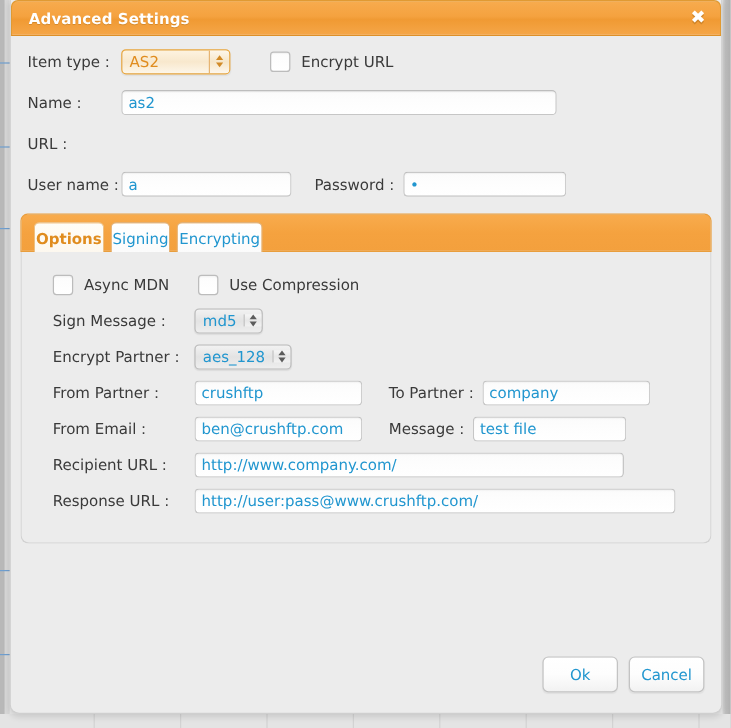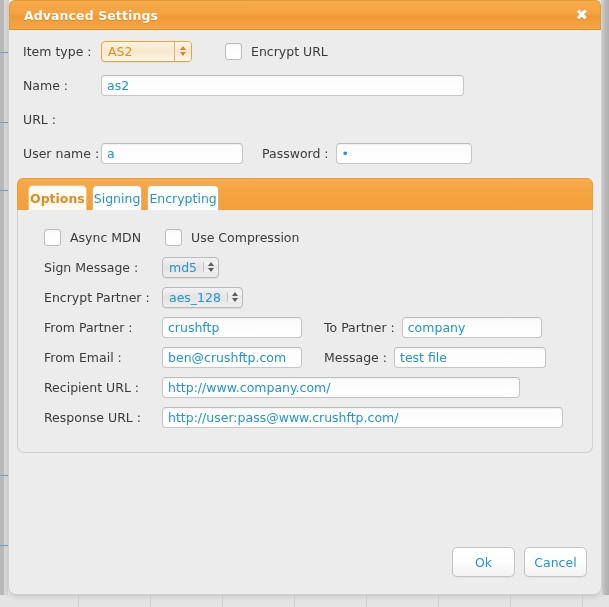--- a/index.html
+++ b/index.html
@@ -415,21 +415,21 @@
       <span class="panel-lbl" style="width:118px">From Partner :</span>
       <div class="tinput" style="width:140px">crushftp</div>
       <span class="panel-lbl" style="margin-left:22px">To Partner :</span>
       <div class="tinput" style="width:140px;margin-left:7px">company</div>
     </div>
 
     <div class="panel-row">
       <span class="panel-lbl" style="width:118px">From Email :</span>
       <div class="tinput" style="width:140px">ben@crushftp.com</div>
       <span class="panel-lbl" style="margin-left:22px">Message :</span>
-      <div class="tinput" style="width:152px;margin-left:7px">test file</div>
+      <div class="tinput" style="width:128px;margin-left:7px">test file</div>
     </div>
 
     <div class="panel-row">
       <span class="panel-lbl" style="width:118px">Recipient URL :</span>
       <div class="tinput" style="width:358px">http://www.company.com/</div>
     </div>
 
     <div class="panel-row">
       <span class="panel-lbl" style="width:118px">Response URL :</span>
       <div class="tinput" style="width:401px">http://user:pass@www.crushftp.com/</div>

